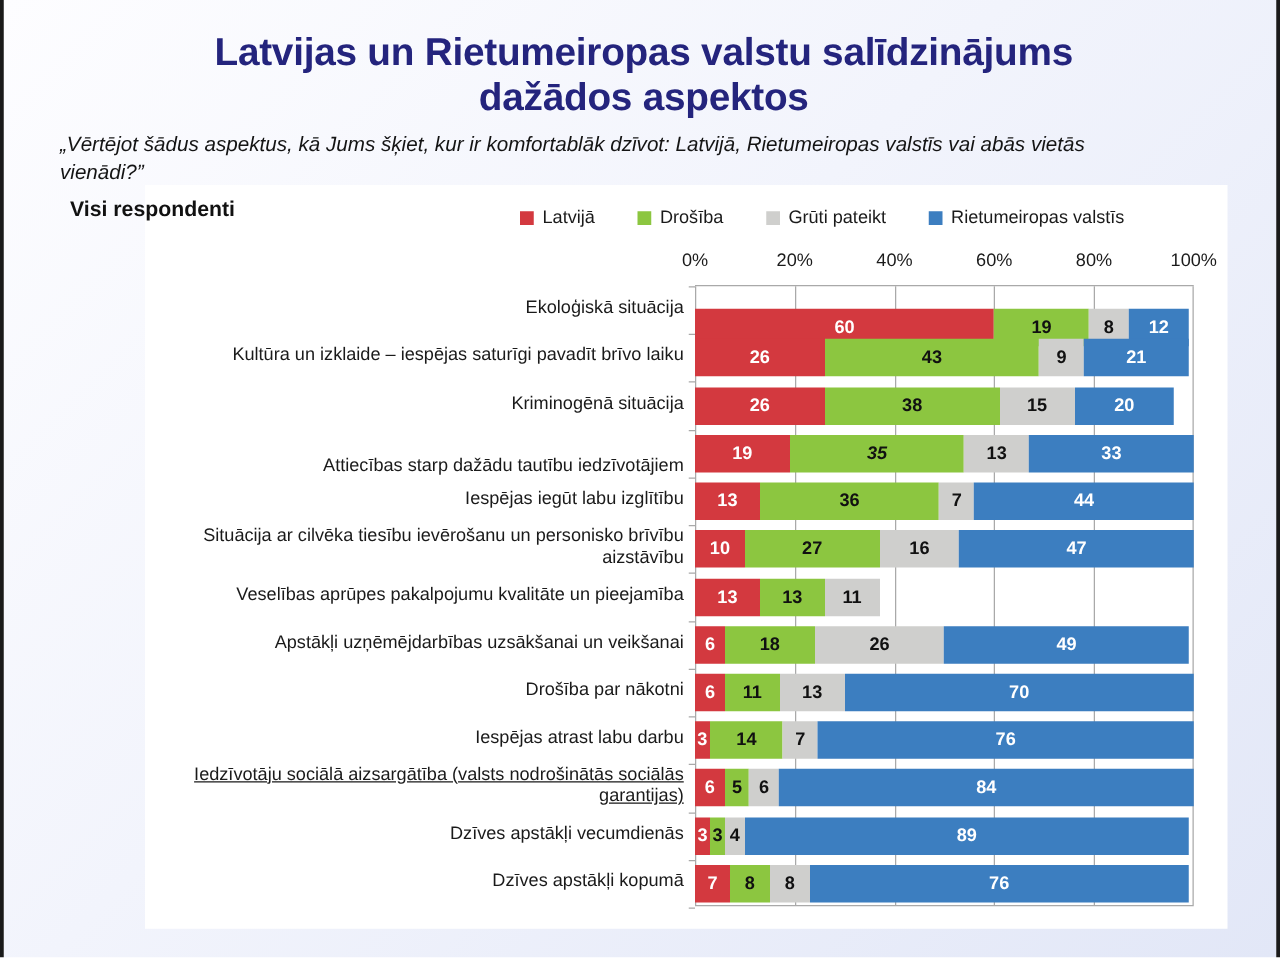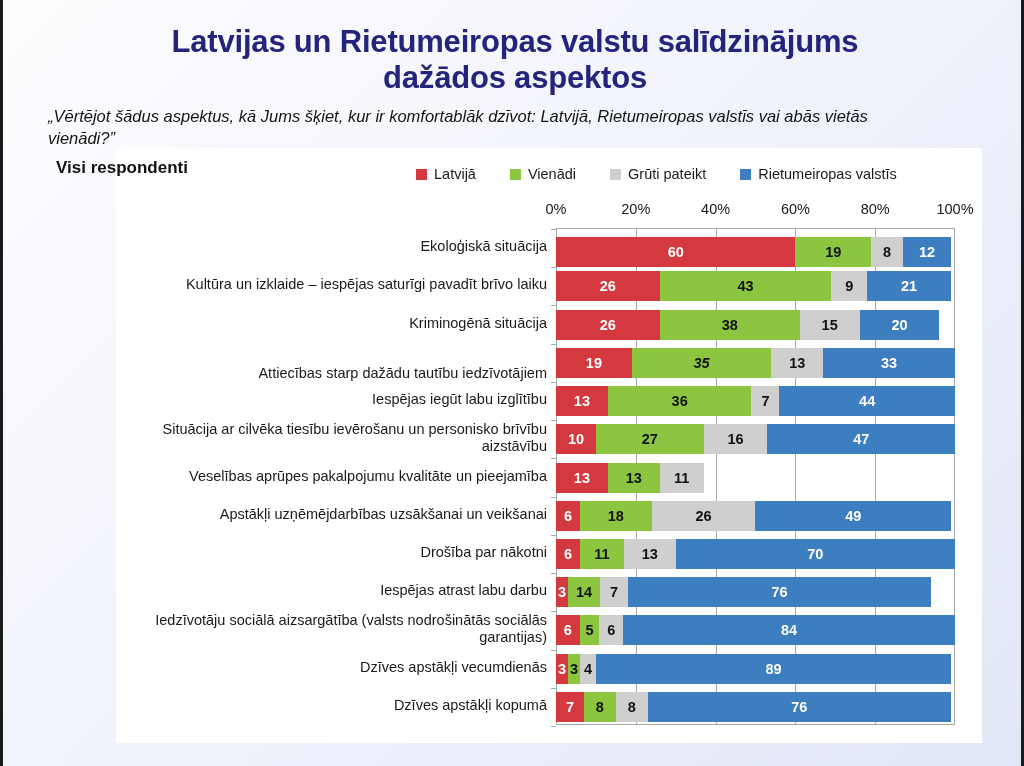--- a/index.html
+++ b/index.html
@@ -147,21 +147,21 @@
 
   <div id="panel">
 
     <div id="legend">
         <div class="legend-item">
           <span class="legend-swatch" style="background: rgb(211, 57, 63);"></span>
           <span class="legend-label">Latvijā</span>
         </div>
         <div class="legend-item">
           <span class="legend-swatch" style="background: rgb(140, 198, 64);"></span>
-          <span class="legend-label">Vienādi</span>
+          <span class="legend-label">Drošība</span>
         </div>
         <div class="legend-item">
           <span class="legend-swatch" style="background: rgb(207, 207, 205);"></span>
           <span class="legend-label">Grūti pateikt</span>
         </div>
         <div class="legend-item">
           <span class="legend-swatch" style="background: rgb(60, 126, 192);"></span>
           <span class="legend-label">Rietumeiropas valstīs</span>
         </div>
       </div>
@@ -179,34 +179,34 @@
         <div class="cat-label" style="top: 0px; height: 38.2308px; display: flex; align-items: center; justify-content: flex-end;">Ekoloģiskā situācija</div>
         <div class="cat-label" style="top: 38.2308px; height: 38.2308px; display: flex; align-items: center; justify-content: flex-end;">Kultūra un izklaide – iespējas saturīgi pavadīt brīvo laiku</div>
         <div class="cat-label" style="top: 76.4615px; height: 38.2308px; display: flex; align-items: center; justify-content: flex-end;">Kriminogēnā situācija</div>
         <div class="cat-label" style="top: 127px; height: 38.2308px; display: flex; align-items: center; justify-content: flex-end;">Attiecības starp dažādu tautību iedzīvotājiem</div>
         <div class="cat-label" style="top: 152.923px; height: 38.2308px; display: flex; align-items: center; justify-content: flex-end;">Iespējas iegūt labu izglītību</div>
         <div class="cat-label" style="top: 191.154px; height: 38.2308px; display: flex; align-items: center; justify-content: flex-end;">Situācija ar cilvēka tiesību ievērošanu un personisko brīvību aizstāvību</div>
         <div class="cat-label" style="top: 229.385px; height: 38.2308px; display: flex; align-items: center; justify-content: flex-end;">Veselības aprūpes pakalpojumu kvalitāte un pieejamība</div>
         <div class="cat-label" style="top: 267.615px; height: 38.2308px; display: flex; align-items: center; justify-content: flex-end;">Apstākļi uzņēmējdarbības uzsākšanai un veikšanai</div>
         <div class="cat-label" style="top: 305.846px; height: 38.2308px; display: flex; align-items: center; justify-content: flex-end;">Drošība par nākotni</div>
         <div class="cat-label" style="top: 344.077px; height: 38.2308px; display: flex; align-items: center; justify-content: flex-end;">Iespējas atrast labu darbu</div>
-        <div class="cat-label" style="top: 382.308px; height: 38.2308px; display: flex; align-items: center; justify-content: flex-end;">Iedzīvotāju sociālā aizsargātība (valsts nodrošinātās sociālās garantijas)</div>
+        <div class="cat-label" style="top: 382.308px; height: 38.2308px; display: flex; align-items: center; justify-content: flex-end; text-decoration: underline;">Iedzīvotāju sociālā aizsargātība (valsts nodrošinātās sociālās garantijas)</div>
         <div class="cat-label" style="top: 420.538px; height: 38.2308px; display: flex; align-items: center; justify-content: flex-end;">Dzīves apstākļi vecumdienās</div>
         <div class="cat-label" style="top: 458.769px; height: 38.2308px; display: flex; align-items: center; justify-content: flex-end;">Dzīves apstākļi kopumā</div>
       </div>
 
     <div id="plot">
         <div class="gridline" style="left: 0px;"></div>
         <div class="gridline" style="left: 79.8px;"></div>
         <div class="gridline" style="left: 159.6px;"></div>
         <div class="gridline" style="left: 239.4px;"></div>
         <div class="gridline" style="left: 319.2px;"></div>
         <div class="gridline" style="left: 398px;"></div>
         <div class="tickmark" style="top: 0px;"></div>
-        <div class="row" style="top: 8px; height: 30px;">
+        <div class="row" style="top: 18px; height: 30px;">
           <div class="seg seg-lv" style="width: 239.4px;">
             <span>60</span>
           </div>
           <div class="seg seg-eq" style="width: 75.81px;">
             <span>19</span>
           </div>
           <div class="seg seg-dk" style="width: 31.92px;">
             <span>8</span>
           </div>
           <div class="seg seg-west" style="width: 47.88px;">
@@ -328,21 +328,21 @@
           </div>
           <div class="seg seg-west" style="width: 279.3px;">
             <span>70</span>
           </div>
         </div>
         <div class="tickmark" style="top: 344.077px;"></div>
         <div class="row" style="top: 348.192px; height: 30px;">
           <div class="seg seg-lv" style="width: 11.97px;">
             <span>3</span>
           </div>
-          <div class="seg seg-eq" style="width: 32px; text-align: right;">
+          <div class="seg seg-eq" style="width: 59px; text-align: right;">
             <span>14</span>
           </div>
           <div class="seg seg-dk" style="width: 27.93px;">
             <span>7</span>
           </div>
           <div class="seg seg-west" style="width: 303.24px;">
             <span>76</span>
           </div>
         </div>
         <div class="tickmark" style="top: 382.308px;"></div>

